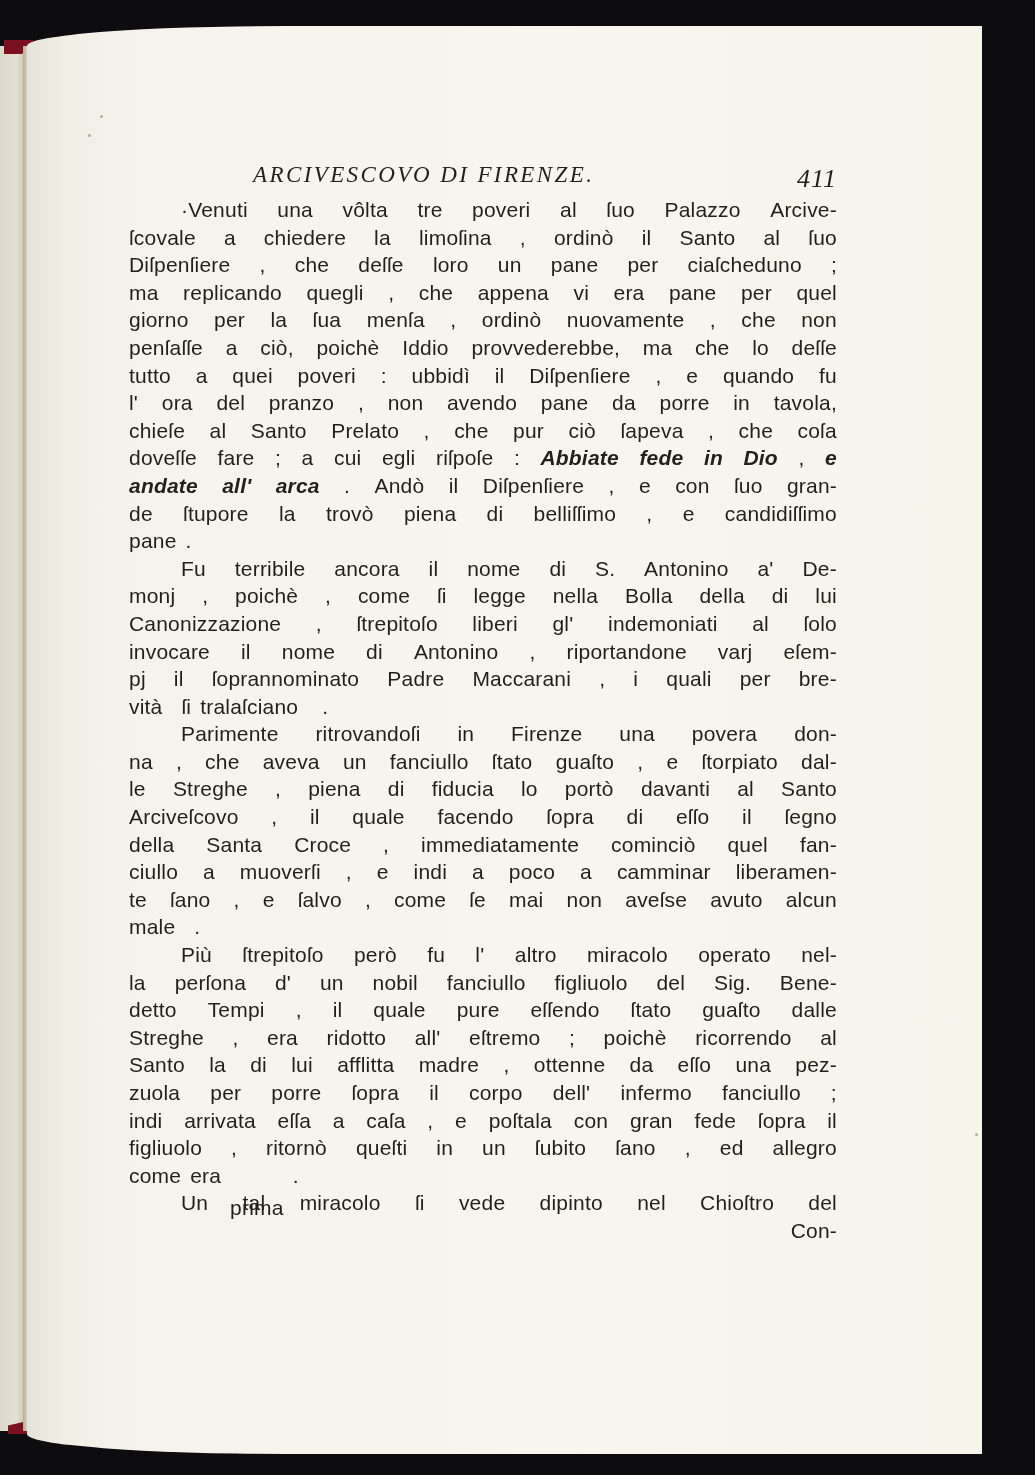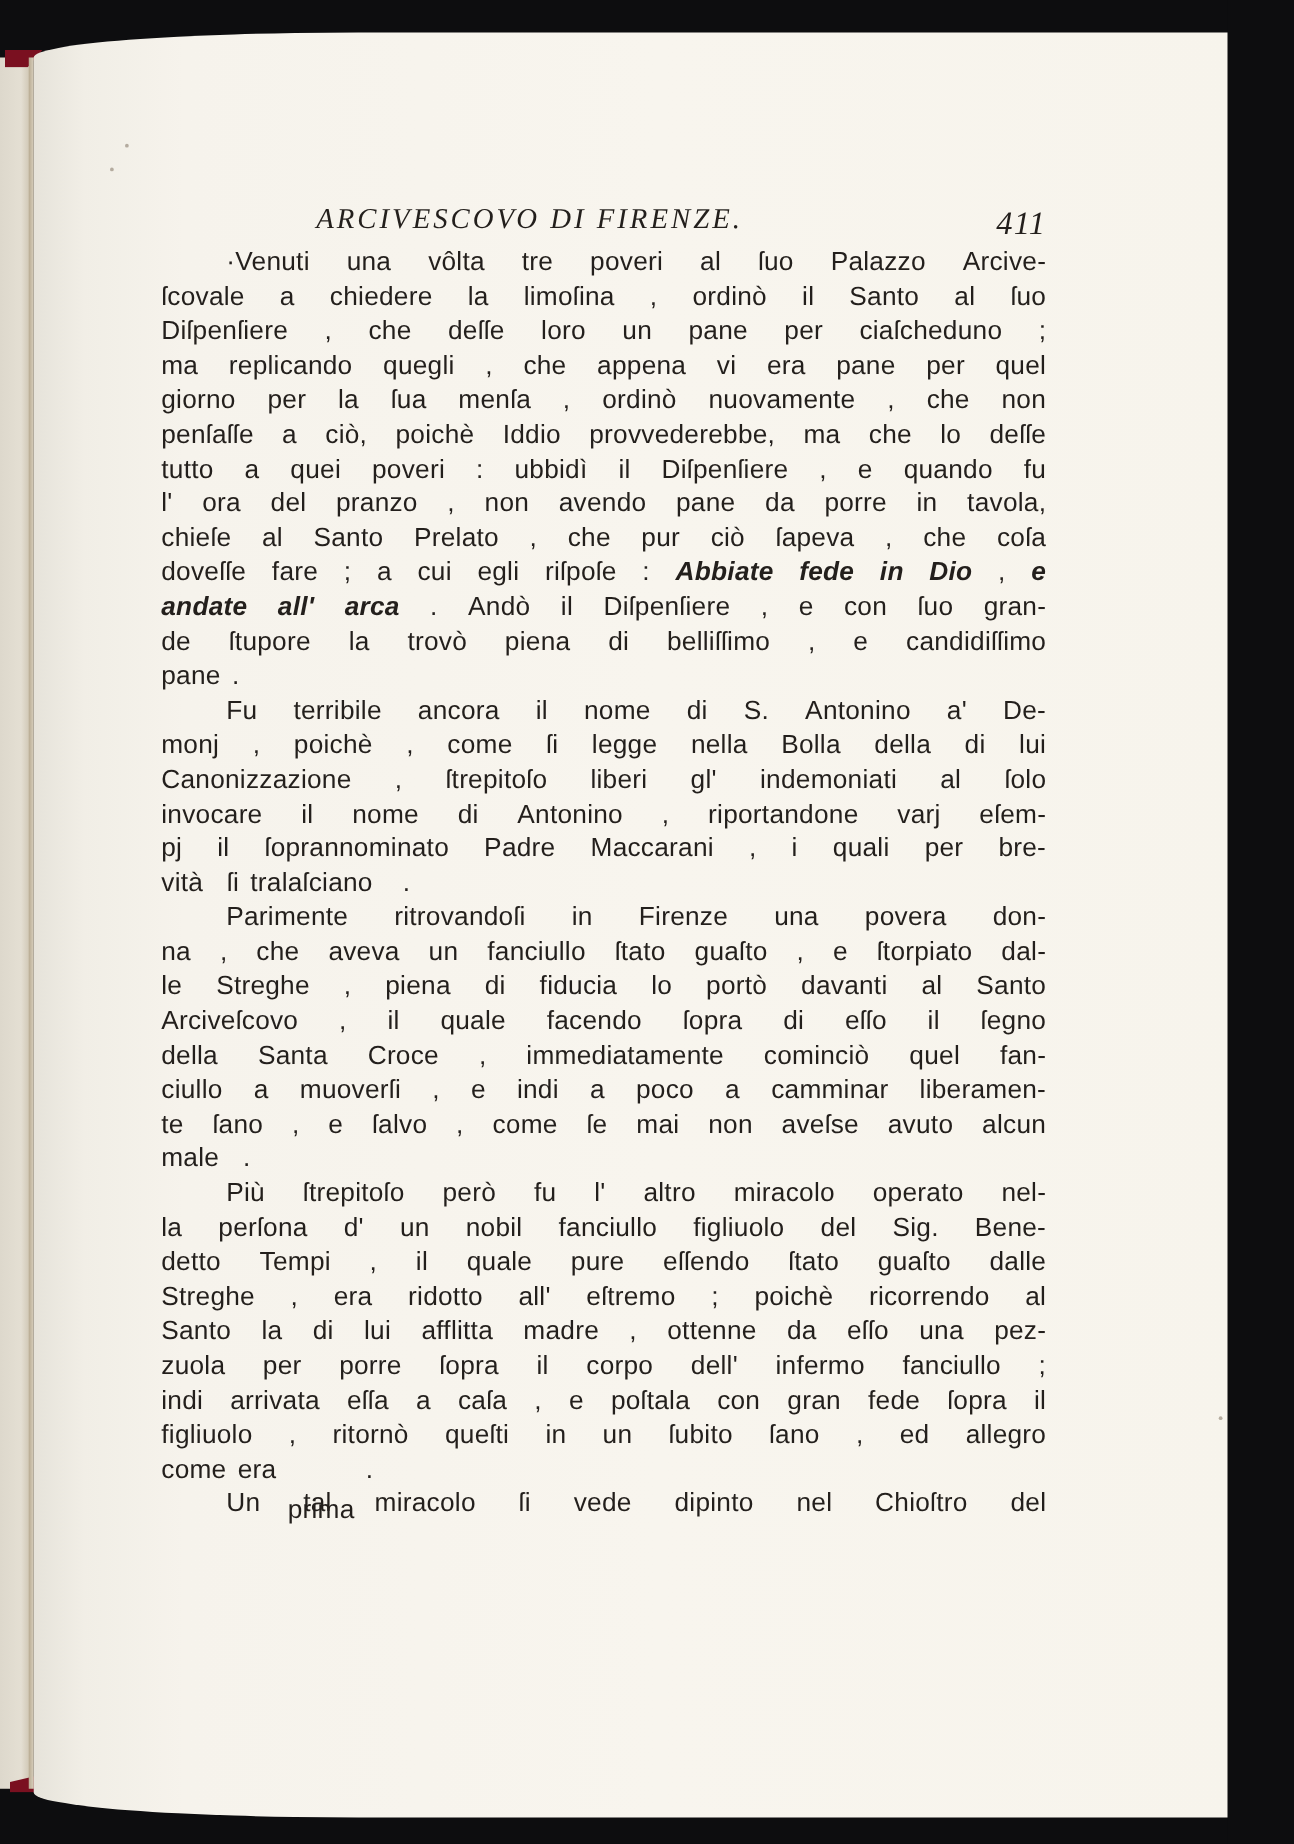--- a/index.html
+++ b/index.html
@@ -667,14 +667,19 @@
             <span>miracolo</span>
             <span>ſi</span>
             <span>vede</span>
             <span>dipinto</span>
             <span>nel</span>
             <span>Chioſtro</span>
             <span>del</span>
           </span>
         </div>
       </div>
+    <div class="line catchword">
+      <span class="line-inner">
+          <span>Con-</span>
+        </span>
+    </div>
   </div>
 </div>
 
 </body></html>

